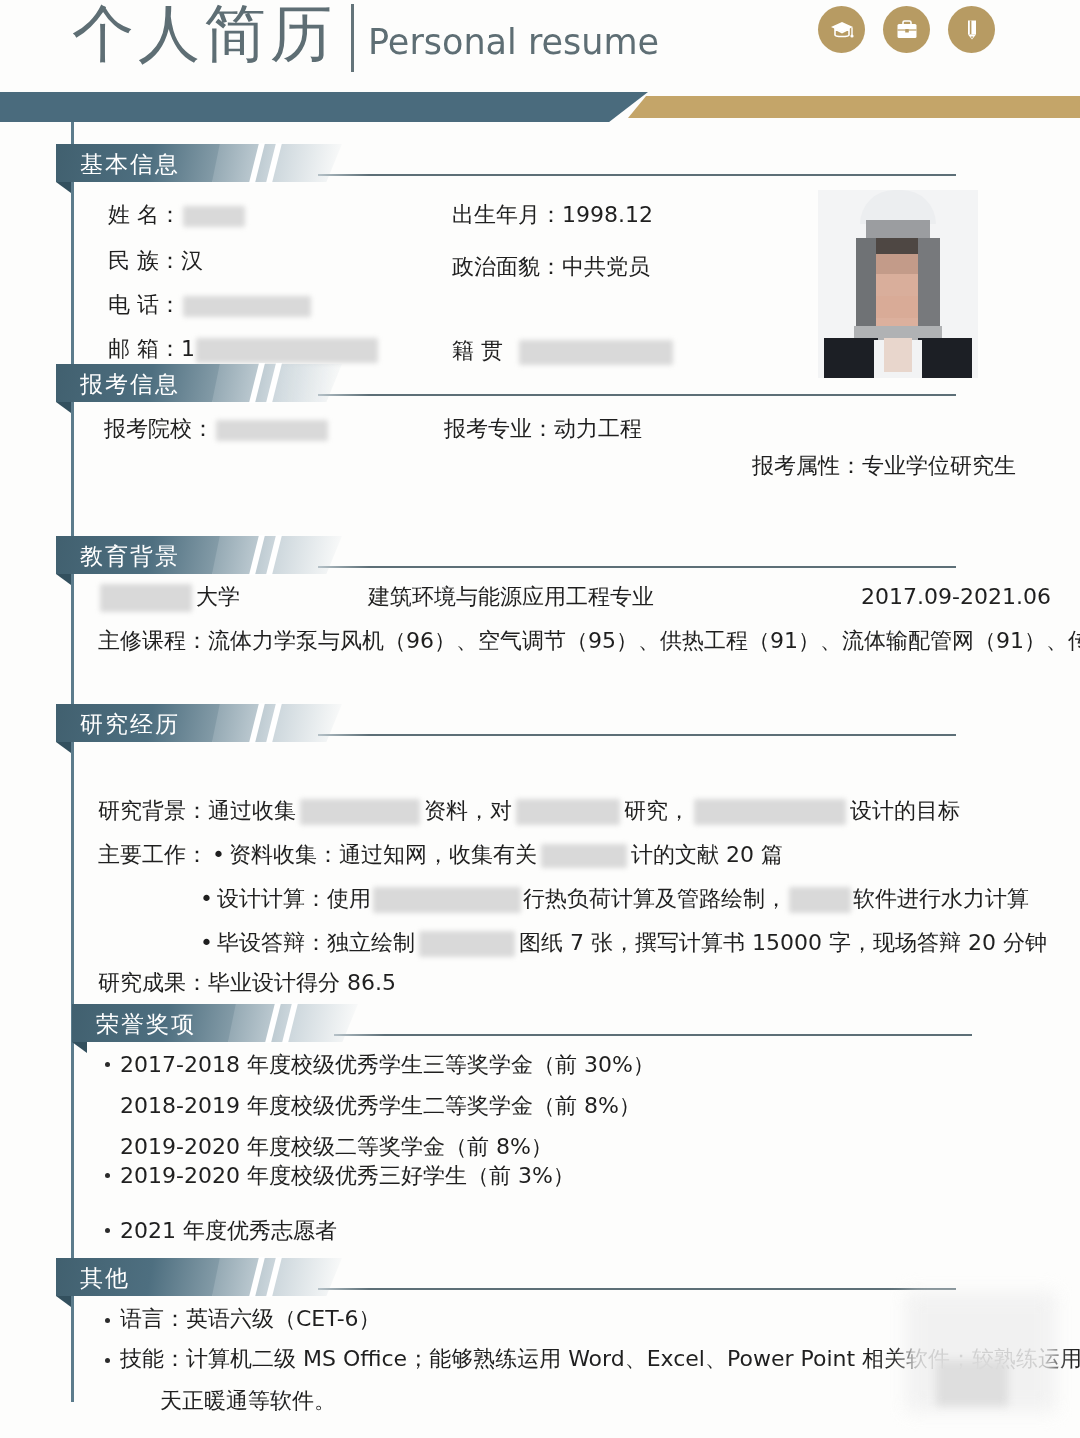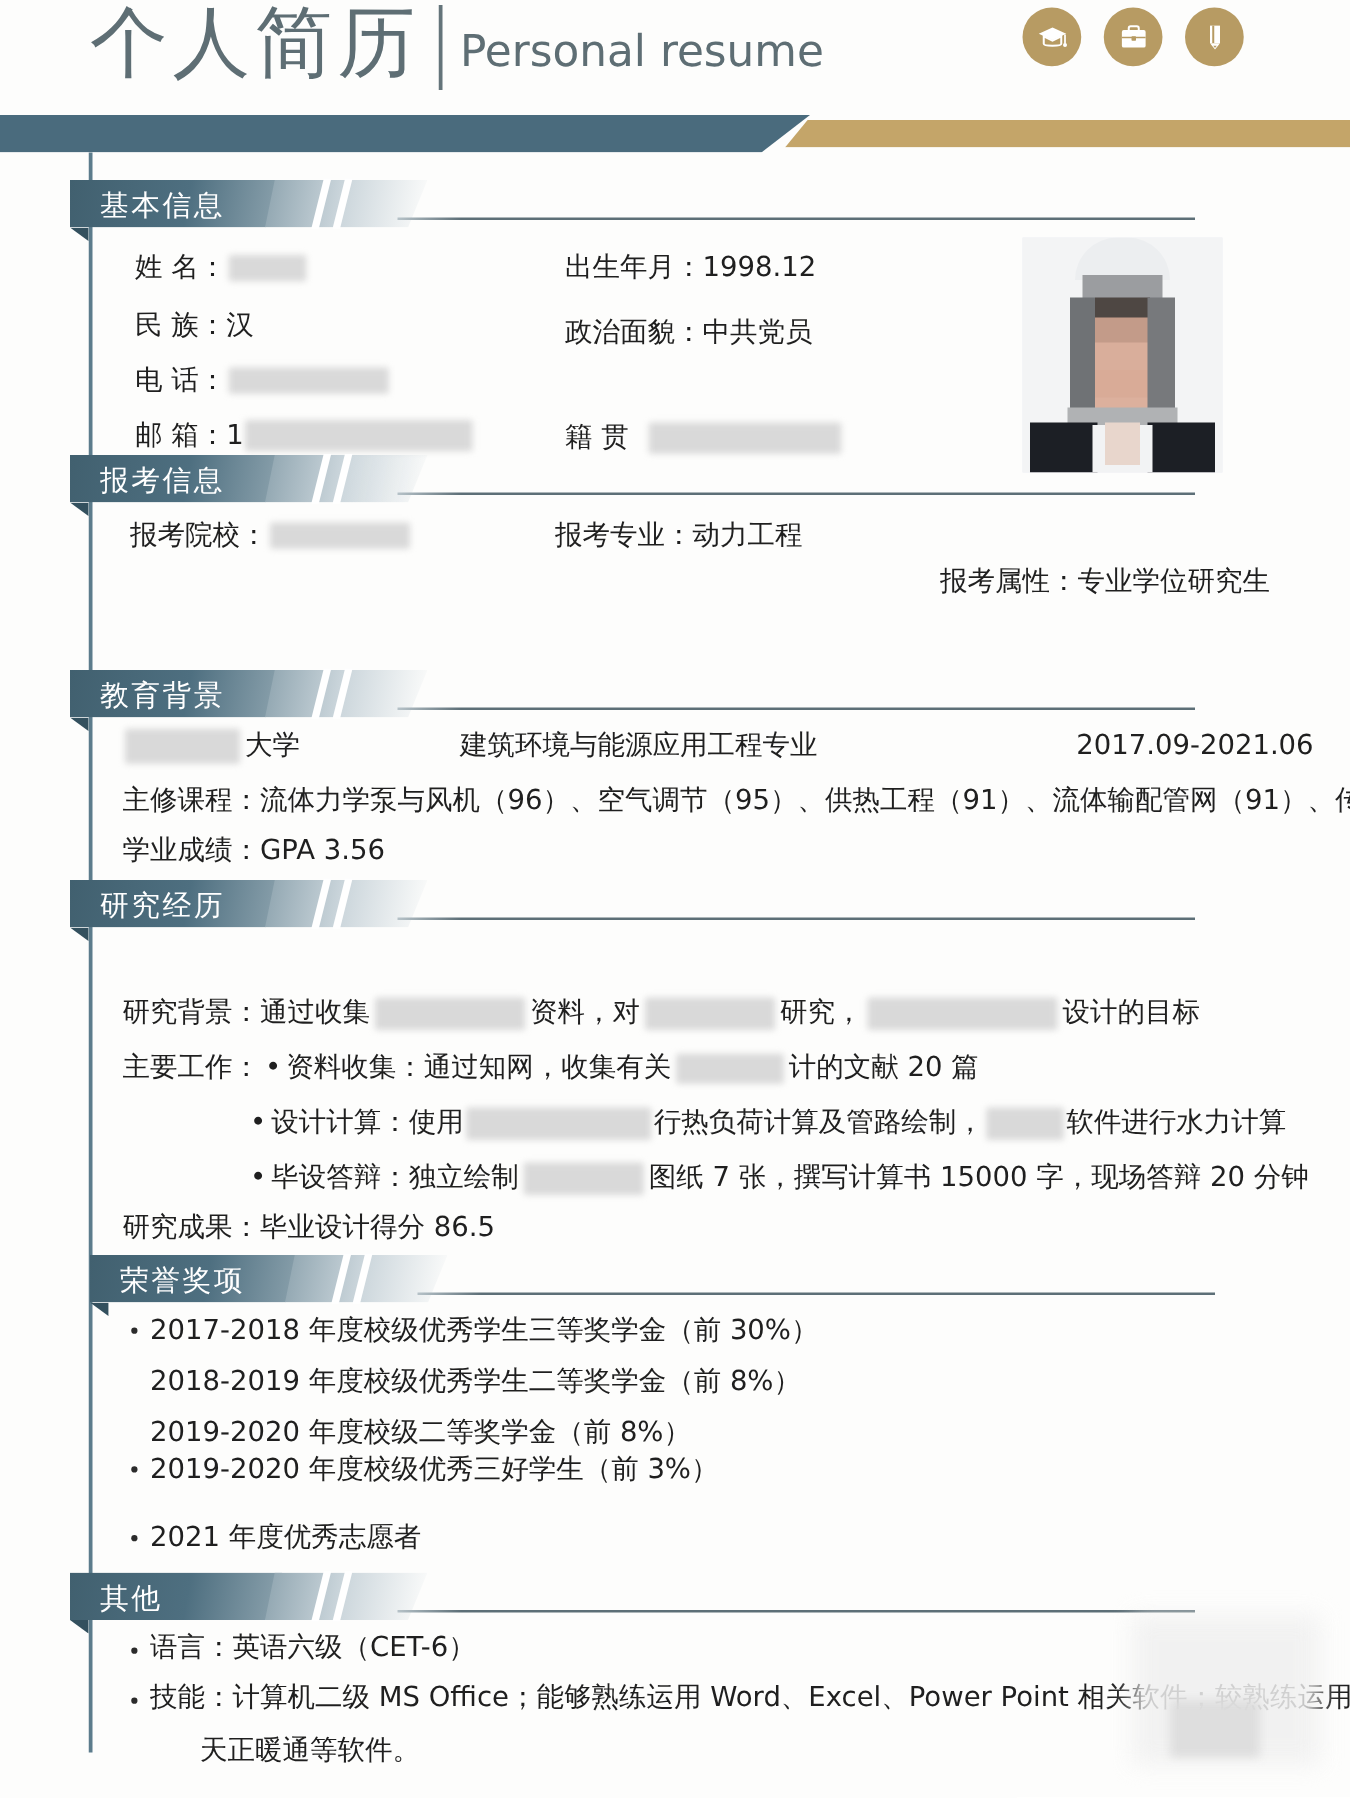--- a/index.html
+++ b/index.html
@@ -364,23 +364,20 @@
 
   <div class="txt" style="left:100px; top:582px;">
     <span class="redact" style="width:92px;height:28px;"></span><span style="margin-left:4px;">大学</span>
   </div>
   <div class="txt" style="left:368px; top:582px;">建筑环境与能源应用工程专业</div>
   <div class="txt" style="left:861px; top:582px;">2017.09-2021.06</div>
 
   <div class="txt" style="left:98px; top:626px;">
     <span>主修课程：</span><span>流体力学泵与风机（96）、空气调节（95）、供热工程（91）、流体输配管网（91）、传热学（90）</span>
   </div>
-  <div class="txt" style="left:98px; top:666px;">
-    <span>学业成绩：</span><span>GPA 3.56</span>
-  </div>
 
   <div class="sec-head" style="top:704px;">
     <div class="tab"></div>
     <div class="tab-fade"></div>
     <div class="stripe s1"></div>
     <div class="stripe s2"></div>
     <div class="corner"></div>
     <div class="label">研究经历</div>
     <div class="rule"></div>
   </div>

